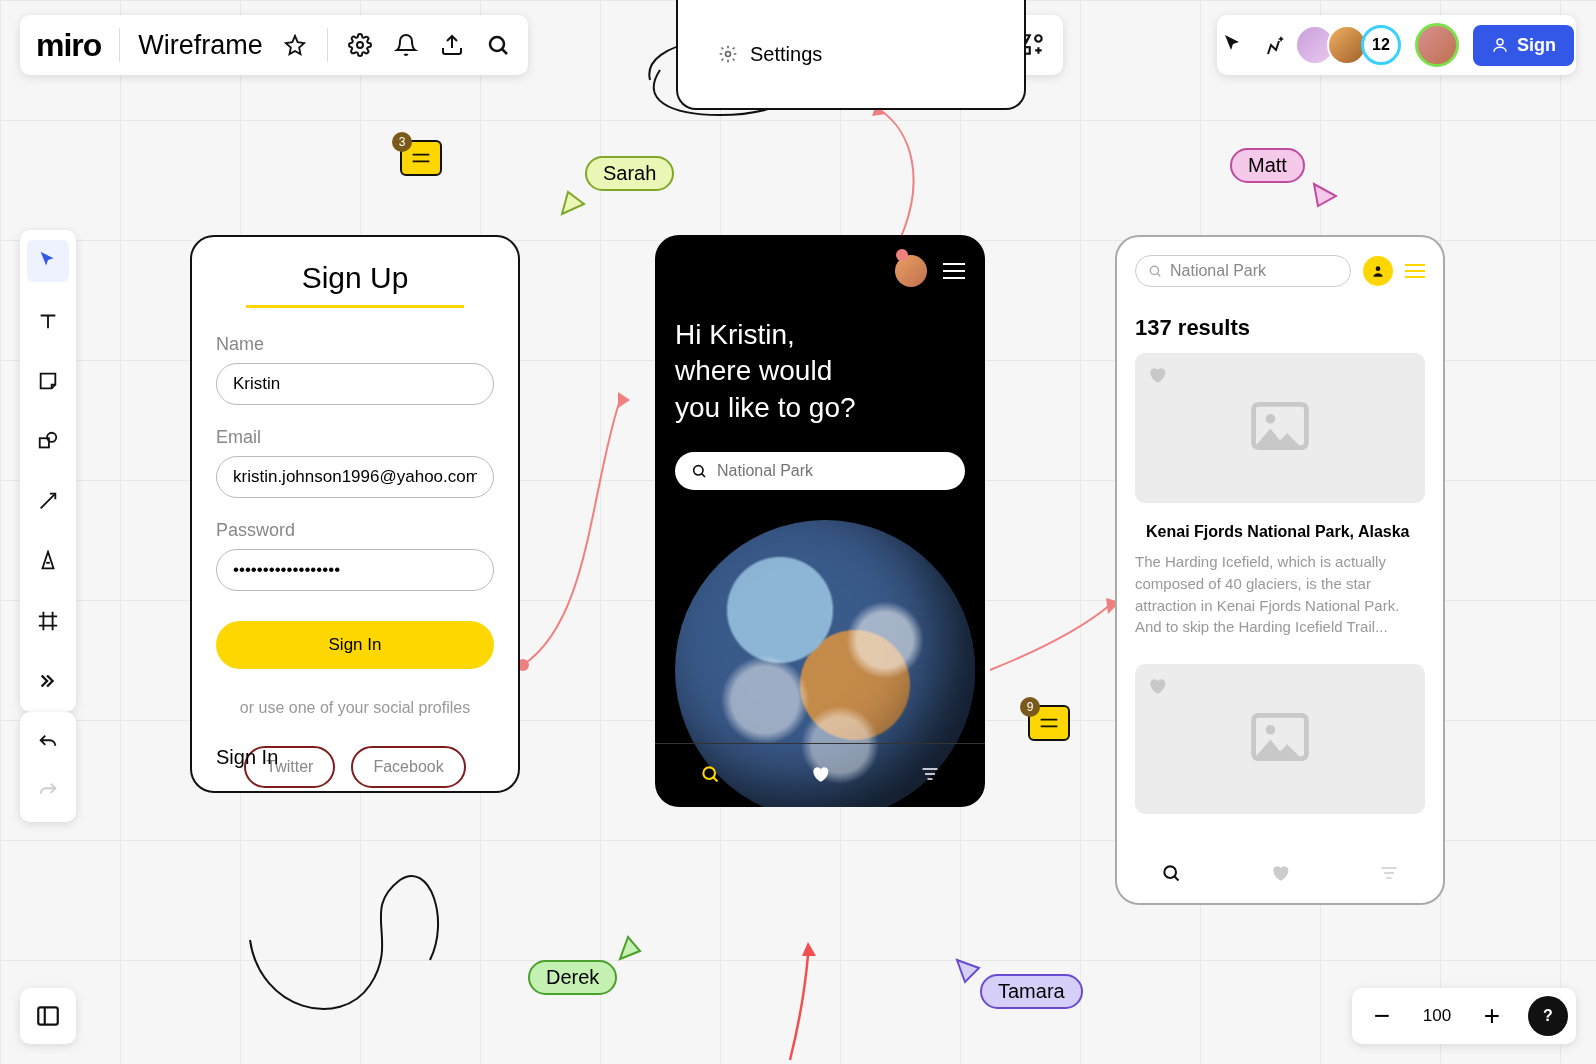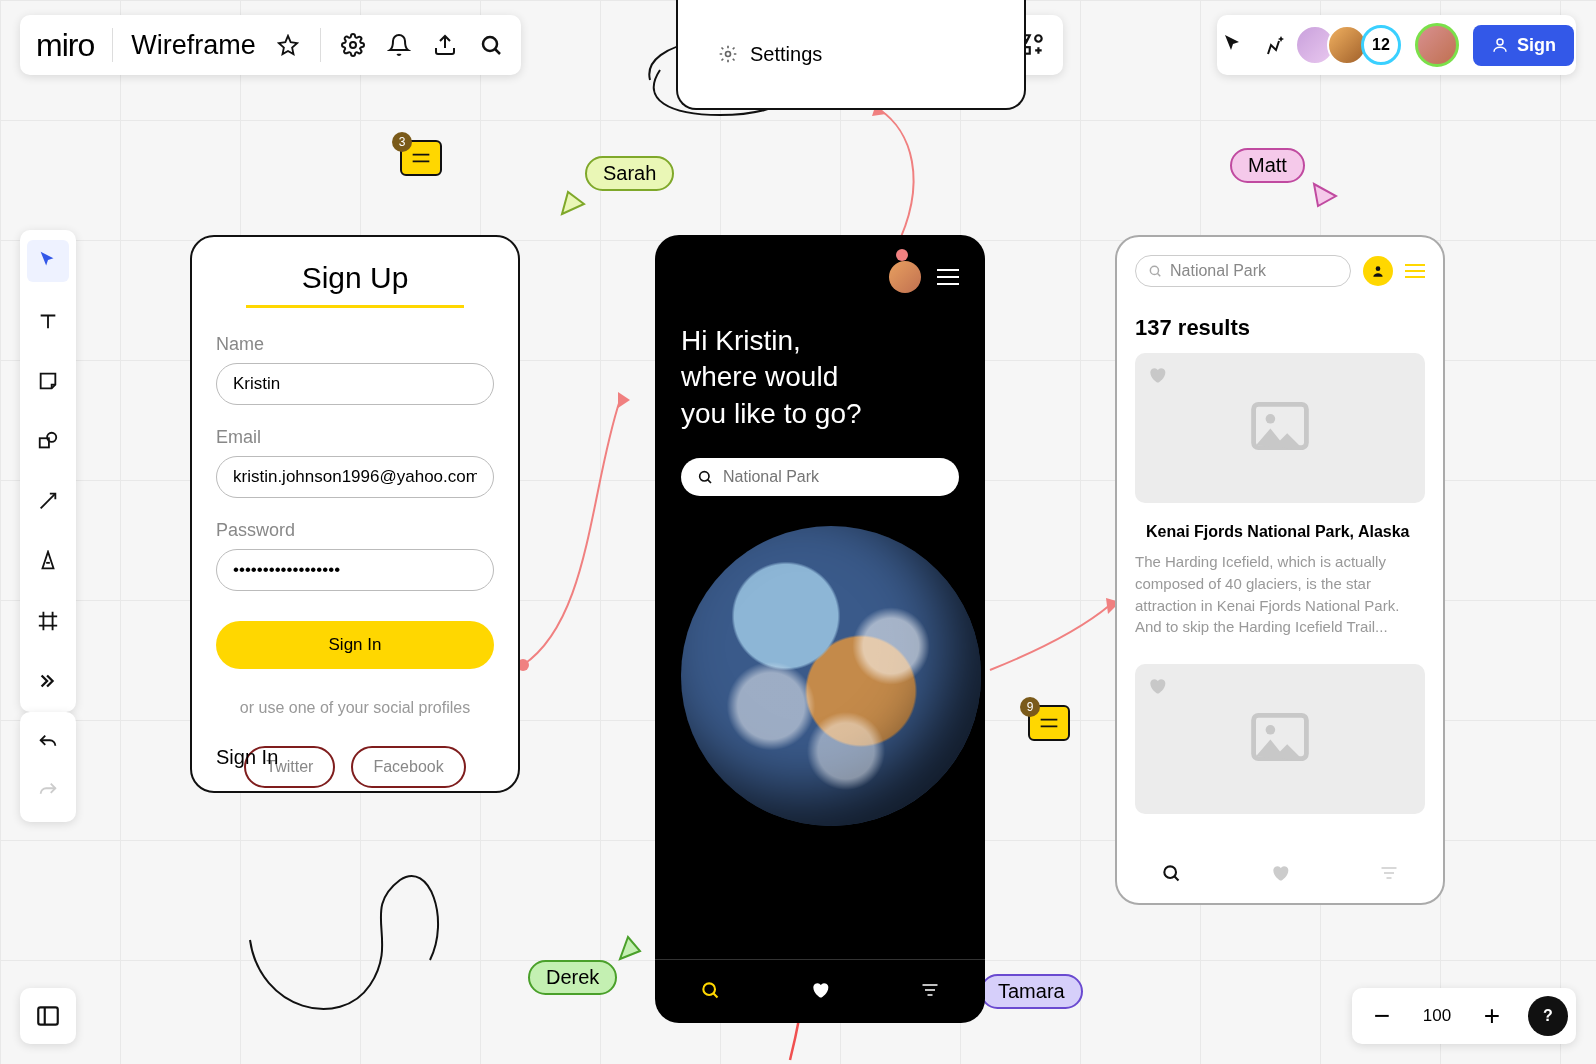--- a/index.html
+++ b/index.html
@@ -10,21 +10,21 @@
   background-image:
     linear-gradient(#e8e8e8 1px, transparent 1px),
     linear-gradient(90deg, #e8e8e8 1px, transparent 1px);
   background-size: 120px 120px;
   position: relative;
 }
 .panel { background: #fff; border-radius: 10px; box-shadow: 0 2px 10px rgba(0,0,0,.12); }
 
 
 .top-left { position: absolute; top: 15px; left: 20px; height: 60px; display: flex; align-items: center; padding: 0 16px; gap: 18px; }
-.logo { font-weight: 400; font-size: 32px; letter-spacing: -1px; }
+.logo { font-weight: 700; font-size: 32px; letter-spacing: -1px; }
 .vline { width: 1px; height: 34px; background: #ddd; }
 .board-name { font-size: 27px; }
 .icon-btn { width: 28px; height: 28px; display: flex; align-items: center; justify-content: center; cursor: pointer; color: #111; }
 .top-right { position: absolute; top: 15px; right: 20px; height: 60px; display: flex; align-items: center; padding: 0 2px; gap: 14px; }
 .avs { display: flex; align-items: center; }
 .av { width: 40px; height: 40px; border-radius: 50%; border: 2px solid #fff; margin-left: -8px; }
 .av1 { background: linear-gradient(135deg,#c9a0dc,#e9c8ef); }
 .av2 { background: linear-gradient(135deg,#f0b060,#a0602a); }
 .avcount { width: 40px; height: 40px; border-radius: 50%; border: 3px solid #3ad0ff; display: flex; align-items: center; justify-content: center; font-weight: 700; background: #fff; margin-left: -6px; }
 .host-av { width: 44px; height: 44px; border-radius: 50%; border: 3px solid #7be04a; background: linear-gradient(135deg,#d89090,#c07050); }
@@ -60,21 +60,21 @@
 .ph1 h2 { text-align: center; font-size: 30px; font-weight: 500; }
 .ph1 hr { border: none; border-top: 3px solid #ffd700; margin: 10px 30px 26px; }
 .fld-label { color: #888; font-size: 18px; margin-bottom: 8px; }
 .fld { width: 100%; border: 1px solid #bbb; border-radius: 999px; padding: 10px 16px; font-size: 17px; margin-bottom: 22px; }
 .signin-btn { width: 100%; border: none; background: #ffd700; border-radius: 999px; padding: 14px 0; font-size: 17px; cursor: pointer; margin-top: 8px; }
 .alt-text { text-align: center; color: #999; font-size: 16px; margin-top: 30px; margin-bottom: 14px; }
 .social-row { display: flex; gap: 16px; justify-content: center; }
 .social-btn { border: 2px solid #7f1d1d; border-radius: 999px; padding: 10px 20px; color: #888; font-size: 16px; cursor: pointer; margin-top: 15px; }
 .signin-link { position: absolute; left: 24px; bottom: 22px; font-size: 20px; }
 
-.ph2 { left: 655px; top: 235px; width: 330px; height: 788px; background: #000; color: #fff; overflow: hidden; padding: 26px; }
+.ph2 { left: 655px; top: 235px; width: 330px; height: 572px; background: #000; color: #fff; overflow: hidden; padding: 20px; }
 .ph2-top { display: flex; justify-content: flex-end; align-items: center; gap: 16px; }
 .ph2-av { width: 32px; height: 32px; border-radius: 50%; background: linear-gradient(135deg,#e8a060,#c07050); }
 .burger { display: flex; flex-direction: column; gap: 5px; cursor: pointer; }
 .burger span { width: 22px; height: 2px; background: #fff; }
 .greeting { font-size: 28px; line-height: 1.3; margin-top: 30px; font-weight: 400; }
 .ph2-search { display: flex; align-items: center; background: #fff; border-radius: 999px; padding: 10px 16px; margin-top: 26px; gap: 10px; }
 .ph2-search input { border: none; outline: none; font-size: 16px; color: #555; flex: 1; }
 .earth { width: 300px; height: 300px; border-radius: 50%; margin: 30px auto 0; background:
   radial-gradient(circle at 35% 30%, #8db6d6 0 18%, transparent 19%),
   radial-gradient(circle at 60% 55%, #c48a4a 0 22%, transparent 23%),

